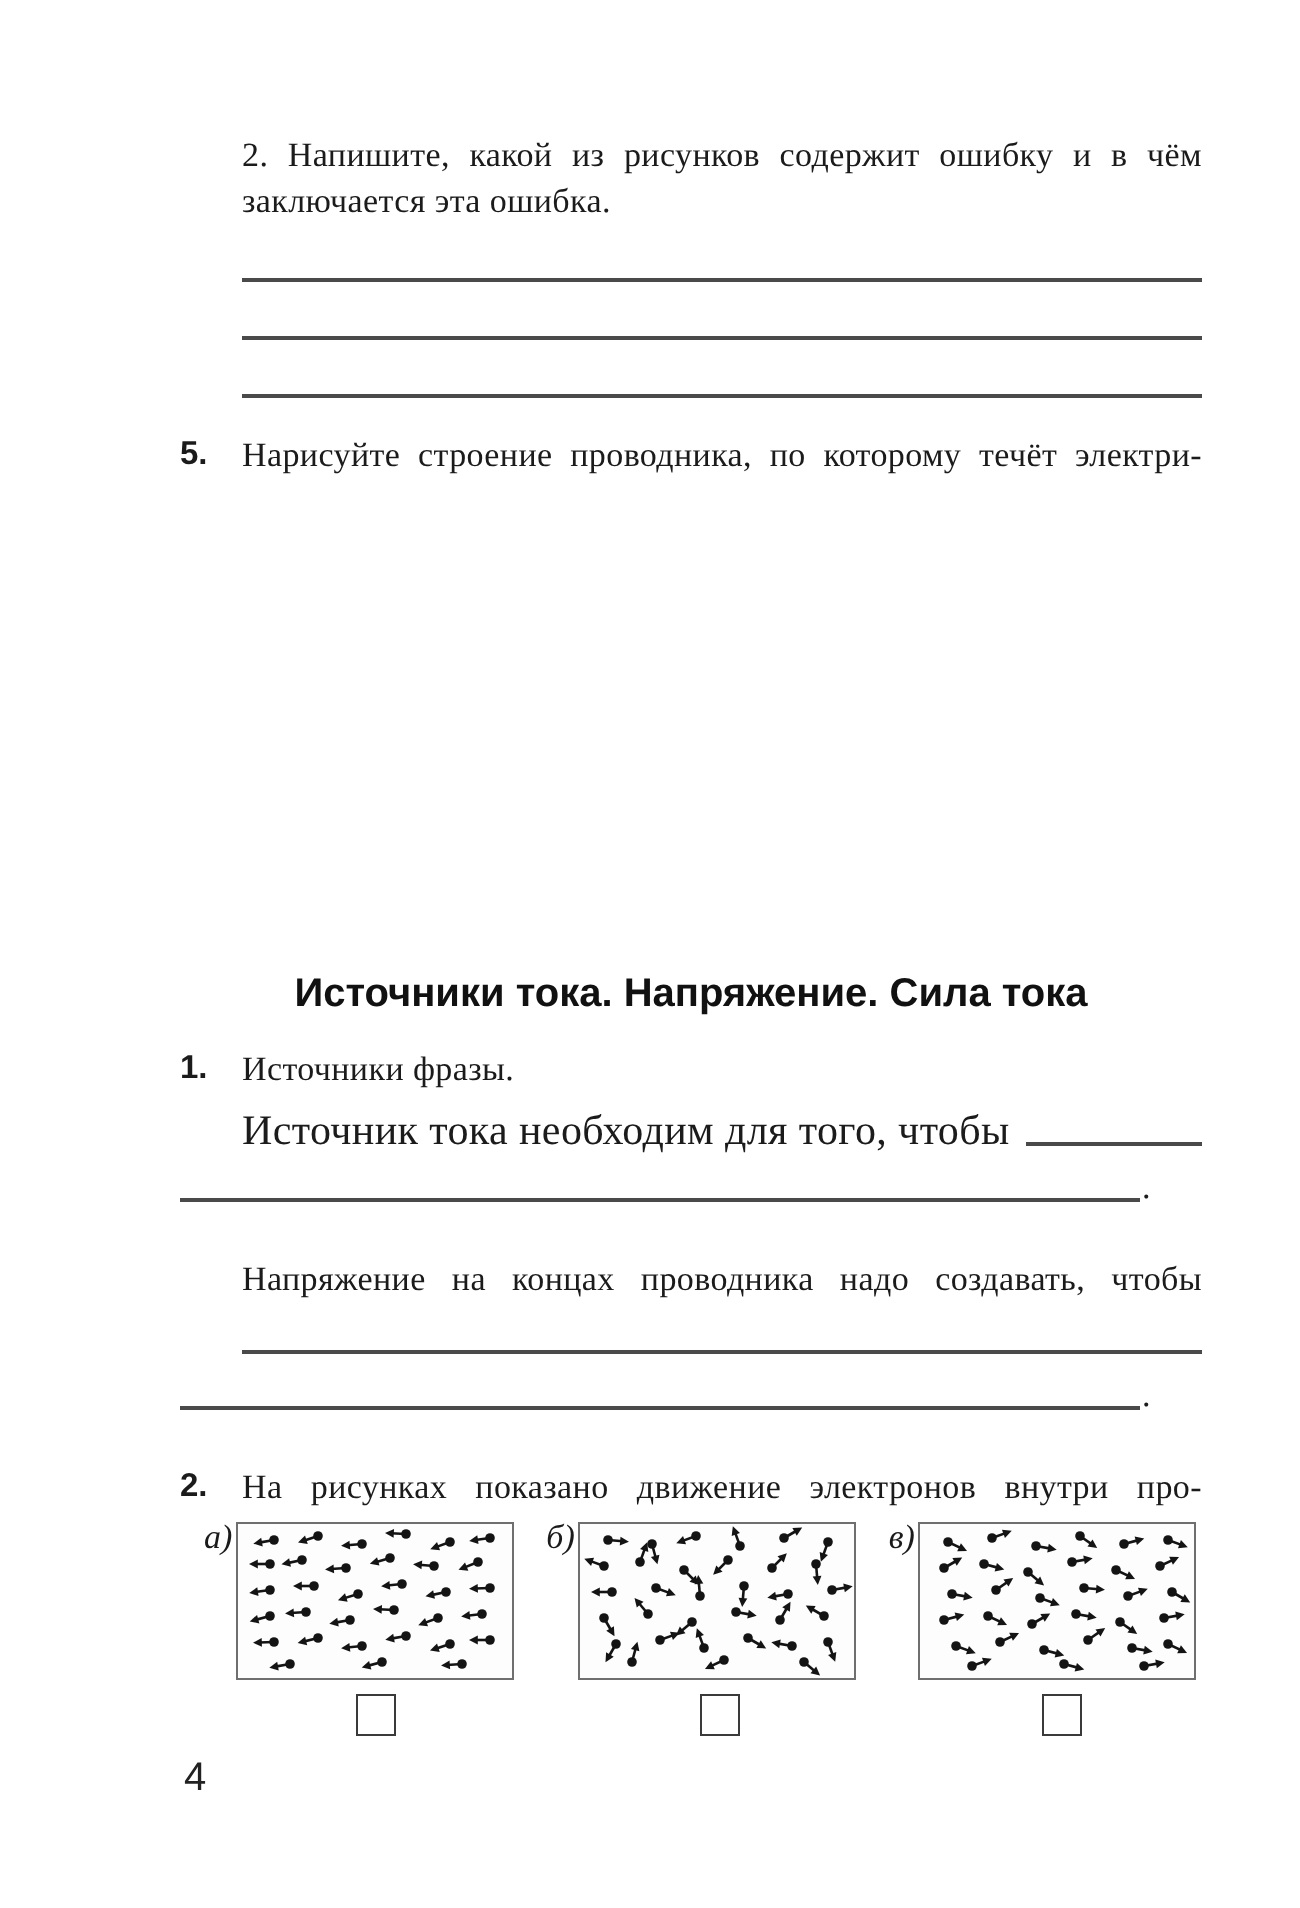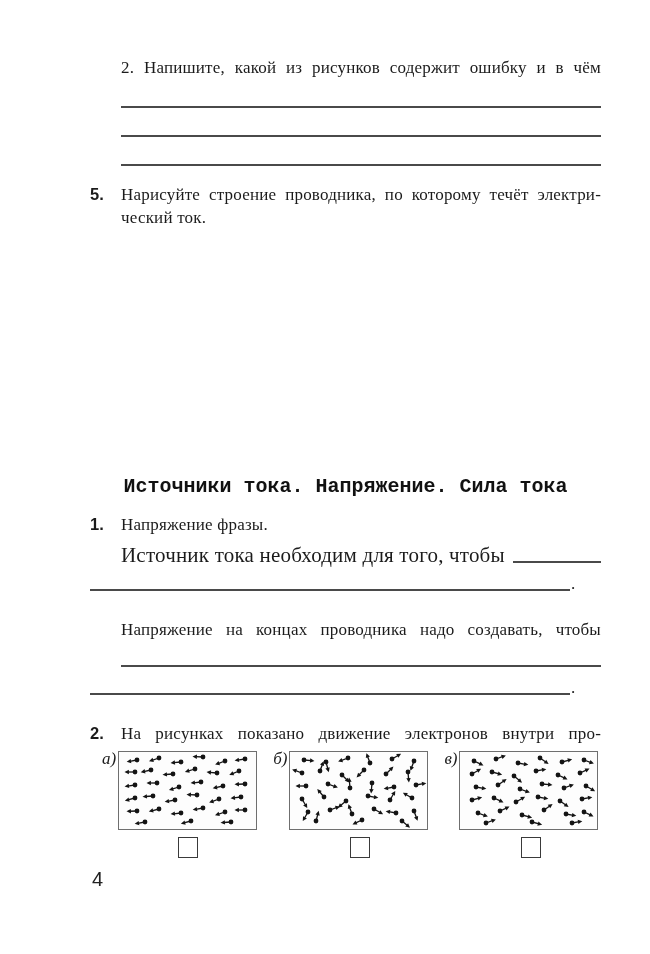--- a/index.html
+++ b/index.html
@@ -1,21 +1,21 @@
 <!DOCTYPE html>
 <html><head>
 <meta charset="utf-8">
 <style>
   html,body{margin:0;padding:0;}
   body{
     width:650px;height:954px;background:#ffffff;
     font-family:"Liberation Serif","DejaVu Serif",serif;
     color:#1b1b1b;position:relative;overflow:hidden;
   }
-  .page{position:absolute;left:90px;top:4px;width:511px;}
+  .page{position:absolute;left:90px;top:14px;width:511px;}
 
   
   .body-text{font-size:17px;line-height:23px;letter-spacing:.2px;}
   .jline{text-align:justify;text-align-last:justify;}
   .indented{margin-left:31px;width:480px;}
 
   .qrow{display:flex;margin-top:0;}
   .qnum{
     width:31px;flex:0 0 31px;
     font-family:"Liberation Sans","DejaVu Sans",sans-serif;
@@ -31,21 +31,21 @@
   .period{font-size:17px;line-height:14px;margin-left:1px;}
 
   
   .phrase-row{display:flex;align-items:flex-end;margin-left:31px;width:480px;}
   .phrase-text{white-space:nowrap;font-size:21px;line-height:23px;letter-spacing:.2px;}
   .inline-blank{flex:1;border-bottom:2px solid #4a4a4a;margin-left:8px;margin-bottom:4px;height:0;}
 
   
   .heading{
     margin-top:245px;width:511px;text-align:center;
-    font-family:Liberation Mono, monospace;
+    font-family:Liberation Sans, sans-serif;
     font-weight:bold;font-size:20px;line-height:26px;color:#111;
   }
 
   
   .figrow{display:flex;margin-top:6px;margin-left:12px;gap:16px;}
   .figgroup{display:flex;align-items:flex-start;}
   .figlabel{font-style:italic;font-size:17px;line-height:20px;margin-right:2px;margin-top:-2px;}
   .figbox{
     border:1.5px solid #6f6f6f;background:#fdfdfd;
     width:137px;height:77px;display:block;
@@ -68,41 +68,41 @@
   .mt8{margin-top:8px;} .mt15{margin-top:27px;}
   .h22{height:22px;} .h24{height:24px;} .h26{height:26px;}
 </style>
 </head>
 <body>
 
 <div class="page">
 
   <div class="body-text indented mt52">
     <div class="jline">2. Напишите, какой из рисунков содержит ошибку и в чём</div>
+    <div>заключается эта ошибка.</div>
   </div>
 
   <div class="ansblock">
     <div class="ans-line"></div>
     <div class="ans-line"></div>
     <div class="ans-line"></div>
   </div>
 
   <div class="qrow mt17">
     <span class="qnum">5.</span>
     <div class="qbody body-text">
       <div class="jline">Нарисуйте строение проводника, по которому течёт электри-</div>
-      <div>ческий ток.</div>
     </div>
   </div>
 
   <div class="heading">Источники тока. Напряжение. Сила тока</div>
 
   <div class="qrow mt13">
     <span class="qnum">1.</span>
-    <div class="qbody body-text">Напряжение фразы.</div>
+    <div class="qbody body-text">Источники фразы.</div>
   </div>
 
   <div class="phrase-row mt8">
     <span class="phrase-text">Источник тока необходим для того, чтобы</span>
     <span class="inline-blank"></span>
   </div>
   <div class="ans-row">
     <div class="ans-line h22"></div>
     <span class="period">.</span>
   </div>

